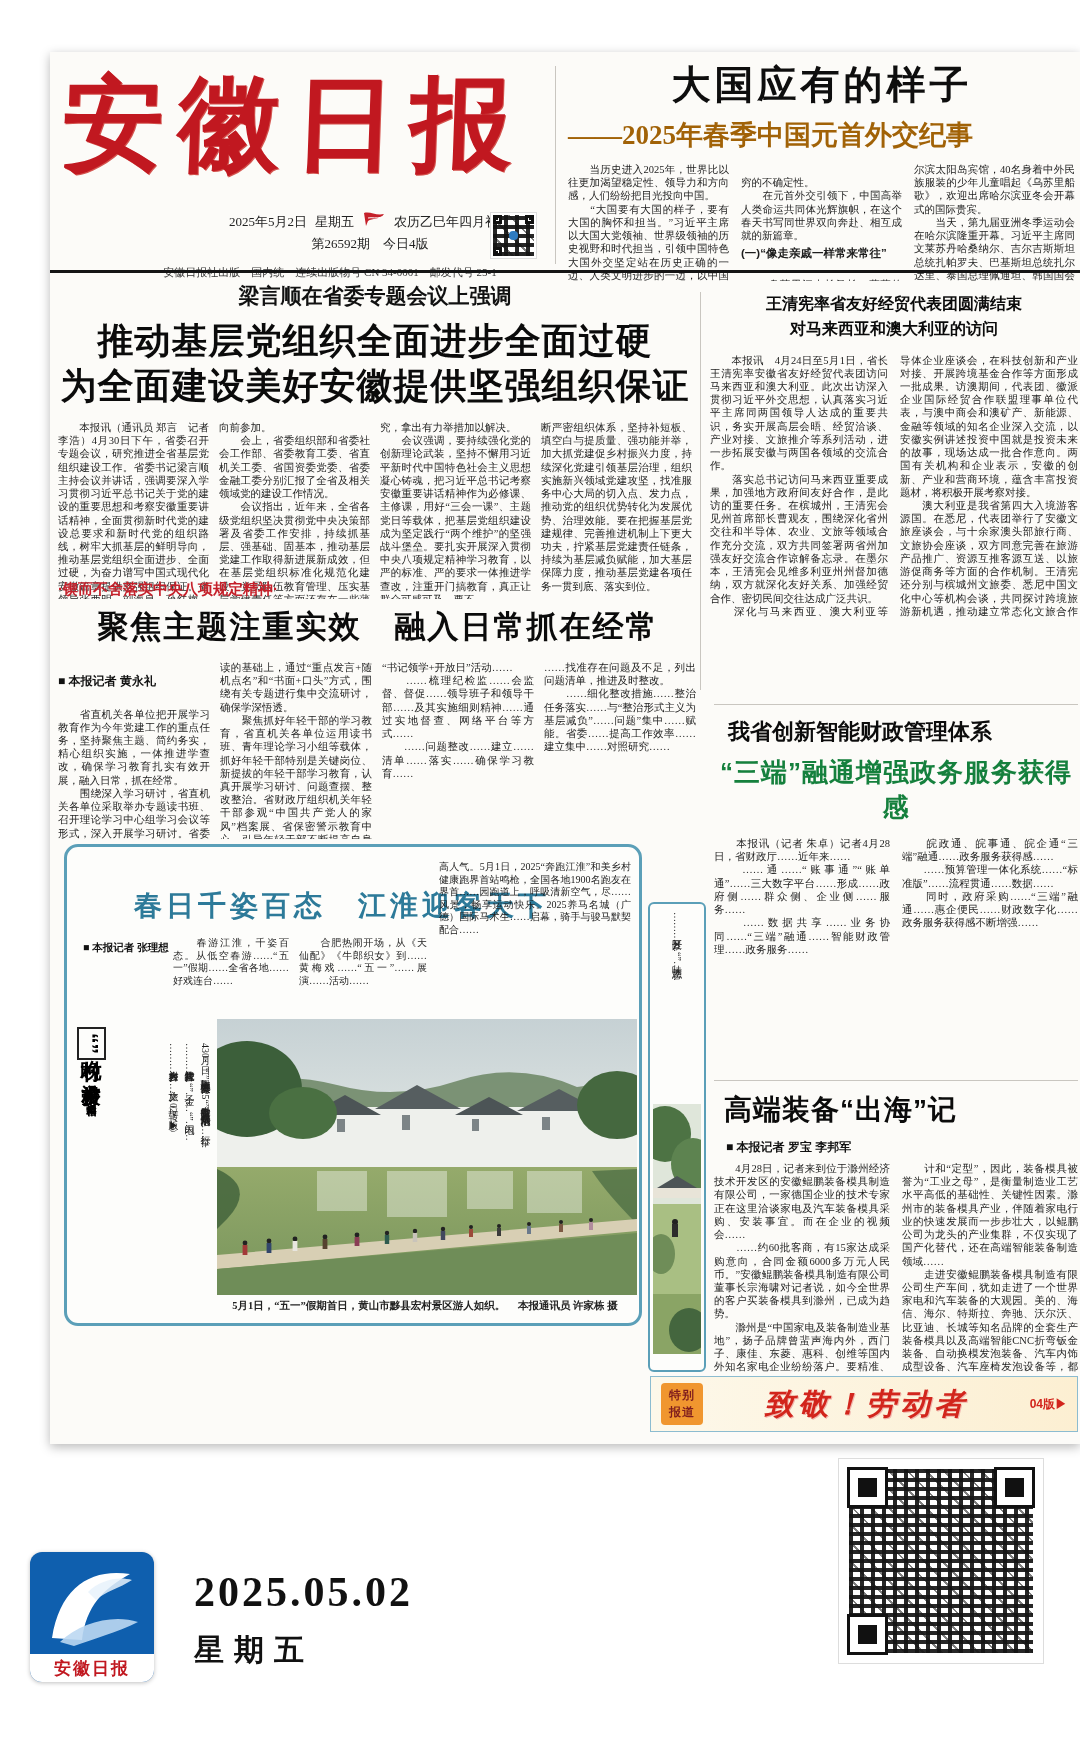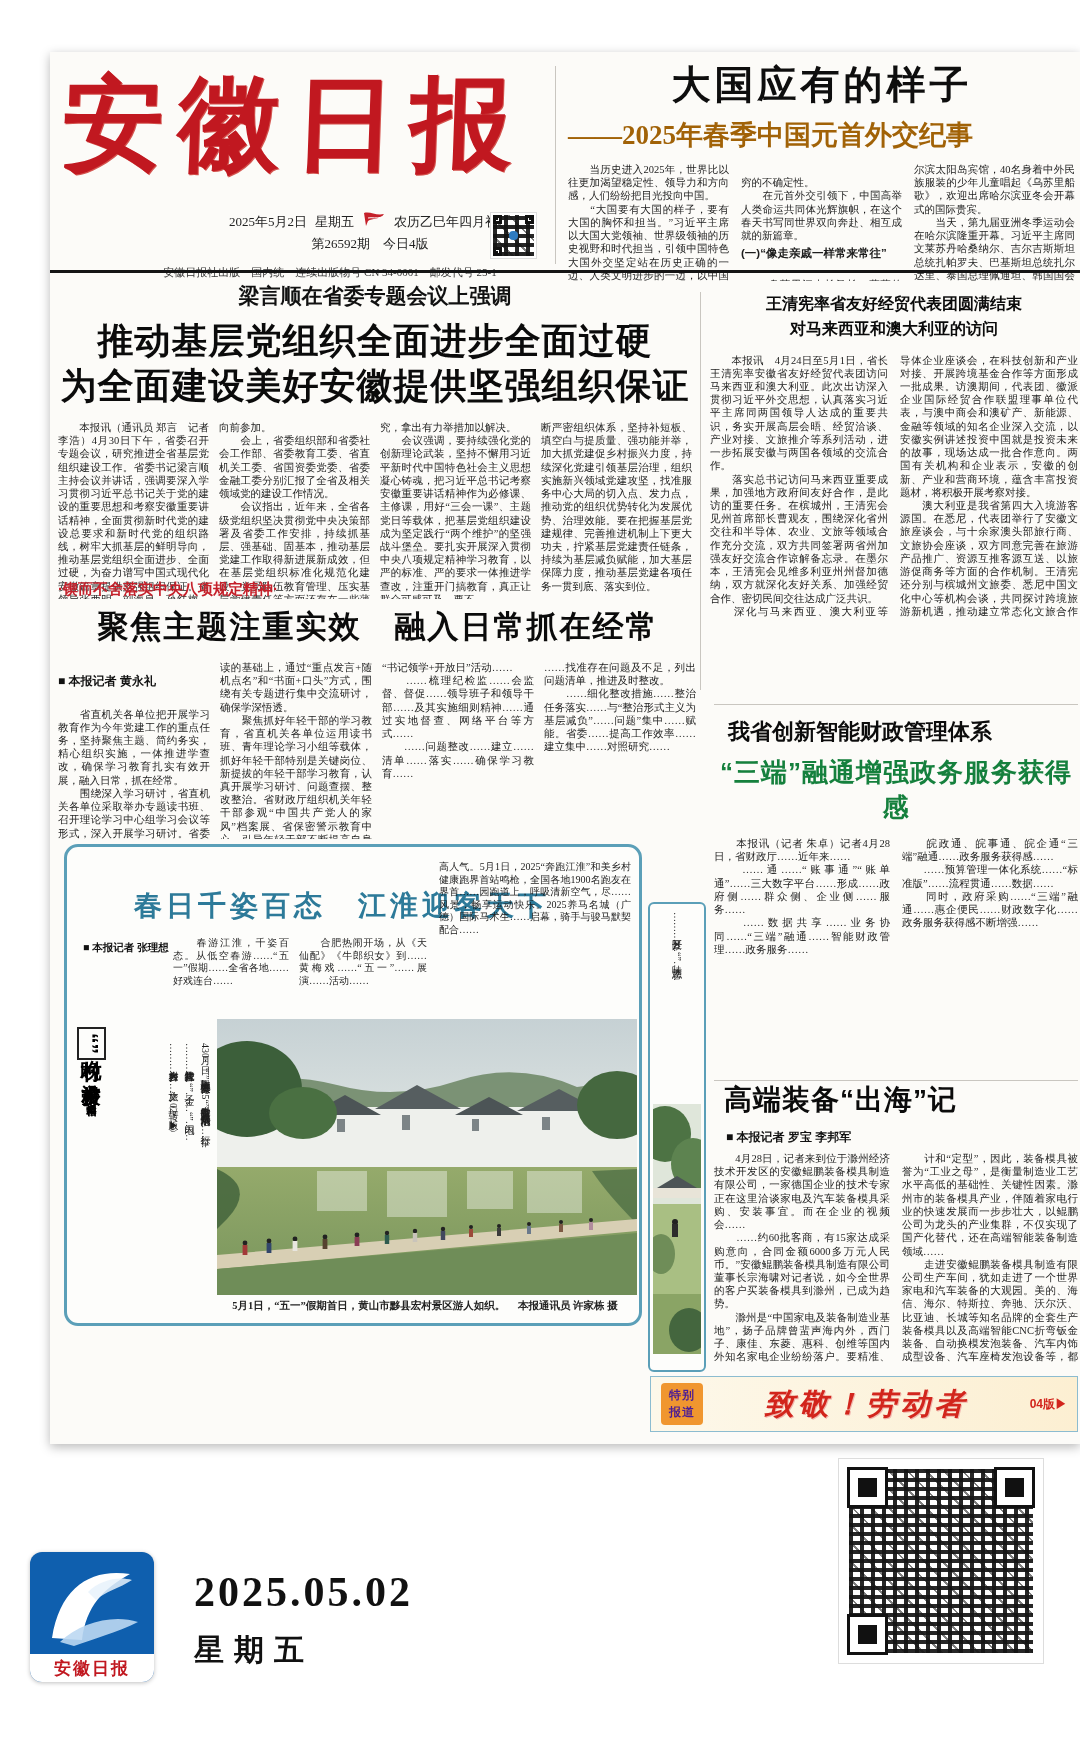--- a/index.html
+++ b/index.html
@@ -90,31 +90,31 @@
   #strip .sphoto { width:48px; height:250px; margin-bottom:4px; background:#a9bf83; overflow:hidden; }
 
   
   #finance { left:664px; top:652px; width:364px; border-top:1px solid #c9c6c0; padding-top:12px; }
   .fi-kicker { font-weight:900; font-size:22px; padding-left:14px; color:#0c0c0c; }
   .fi-h { font-weight:900; font-size:26px; text-align:center; margin-top:8px; letter-spacing:1px; color:#15803d; }
   .fi-cols { display:flex; gap:12px; margin-top:12px; }
   .fi-cols .col { width:176px; height:250px; }
 
   
-  #equip { left:664px; top:1028px; width:364px; border-top:1px solid #c9c6c0; padding-top:0; }
+  #equip { left:664px; top:1028px; width:364px; border-top:1px solid #c9c6c0; padding-top:10px; }
   .eq-h { font-weight:900; font-size:28px; padding-left:10px; letter-spacing:1px; color:#0b0b0b; }
   .eq-by { margin:10px 0 6px 12px; }
   .eq-cols { display:flex; gap:12px; }
   .eq-cols .col { width:176px; height:212px; }
 
   
   #banner { left:600px; top:1324px; width:428px; height:56px; border:1px solid #8cbcd0;
     background:linear-gradient(90deg,#fdf8ea,#fcefd2);
     display:flex; align-items:center; gap:10px; padding:0 10px; }
-  #banner .badge { width:42px; height:42px; background:#f0962f; color:#4c1d95; border-radius:4px;
+  #banner .badge { width:42px; height:42px; background:#f0962f; color:#7f1d1d; border-radius:4px;
     font-family:"Liberation Sans",sans-serif; font-weight:bold; font-size:12px; line-height:1.4;
     display:flex; align-items:center; justify-content:center; text-align:center; letter-spacing:1px;
     writing-mode:horizontal-tb; padding:2px; }
   #banner .btitle { flex:1; text-align:center; color:#d2251c; font-weight:900; font-style:italic;
     font-size:30px; letter-spacing:4px; text-shadow:1px 1px 0 #f0b5ad; }
   #banner .bpage { color:#d2251c; font-weight:bold; font-size:12px; font-family:"Liberation Sans",sans-serif; }
 
   
   #app-icon { left:30px; top:1552px; width:124px; height:130px; border-radius:12px; overflow:hidden;
               background:#0f5fae; box-shadow:0 1px 4px rgba(0,0,0,.25); }

